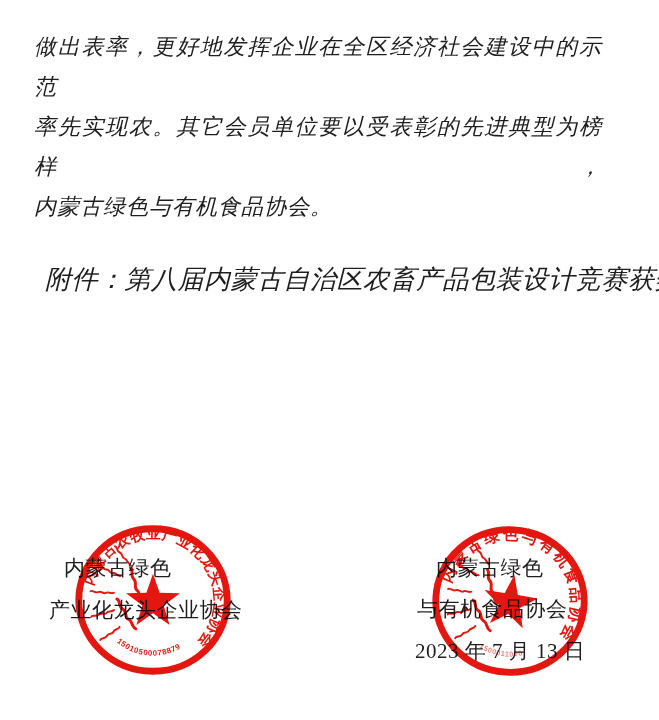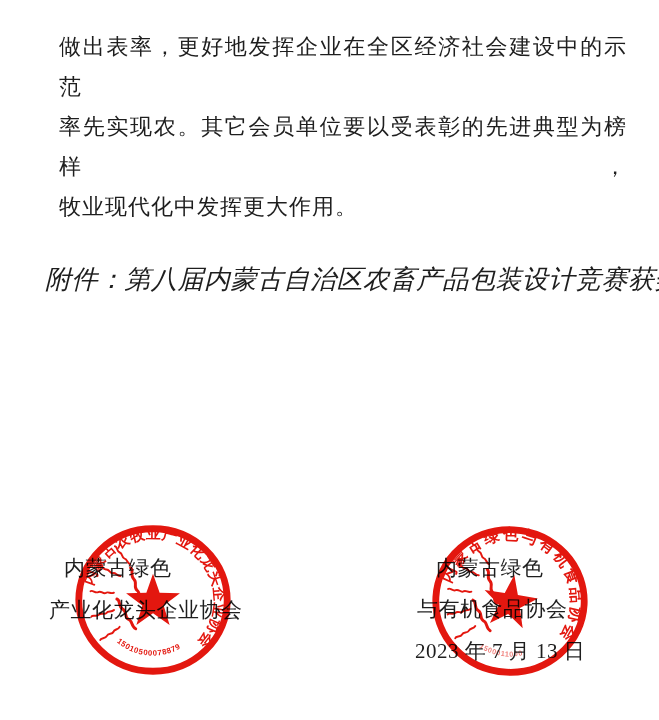--- a/index.html
+++ b/index.html
@@ -7,26 +7,27 @@
     position: relative;
     width: 659px;
     height: 720px;
     background: #ffffff;
     overflow: hidden;
     font-family: "Liberation Serif", "DejaVu Serif", serif;
     color: #1e1e1e;
   }
   .para {
     position: absolute;
-    left: 59px;
+    left: 34px;
     top: 27px;
     width: 568px;
     font-size: 22px;
     line-height: 40px;
     letter-spacing: 1px;
+    font-style: italic;
   }
   .pline { white-space: nowrap; }
   .pline.just {
     white-space: normal;
     text-align: justify;
     text-align-last: justify;
     -moz-text-align-last: justify;
   }
   .attach {
     position: absolute;
@@ -80,21 +81,21 @@
   .squiggle { stroke: currentColor; stroke-width: 2; fill: none; stroke-linecap: round; }
 </style>
 </head>
 <body style="color: rgb(30, 30, 30);">
 
 <div class="page">
 
   <div class="para">
     <div class="pline just">做出表率，更好地发挥企业在全区经济社会建设中的示范</div>
     <div class="pline just">率先实现农。其它会员单位要以受表彰的先进典型为榜样，</div>
-    <div class="pline">牧业现代化中发挥更大作用。</div>
+    <div class="pline">内蒙古绿色与有机食品协会。</div>
   </div>
 
   <div class="attach">附件：第八届内蒙古自治区农畜产品包装设计竞赛获奖名单</div>
 
   <div class="org org-left-1">内蒙古绿色</div>
   <div class="org org-left-2">产业化龙头企业协会</div>
 
   <svg class="seal seal-left" viewBox="0 0 170 170" aria-hidden="true">
     <defs>
       <path id="sqL" d="M0,0 C2,2 -2,5 0,8 C2,11 -2,13 0,16 C2,18 -1,21 1,24"></path>

